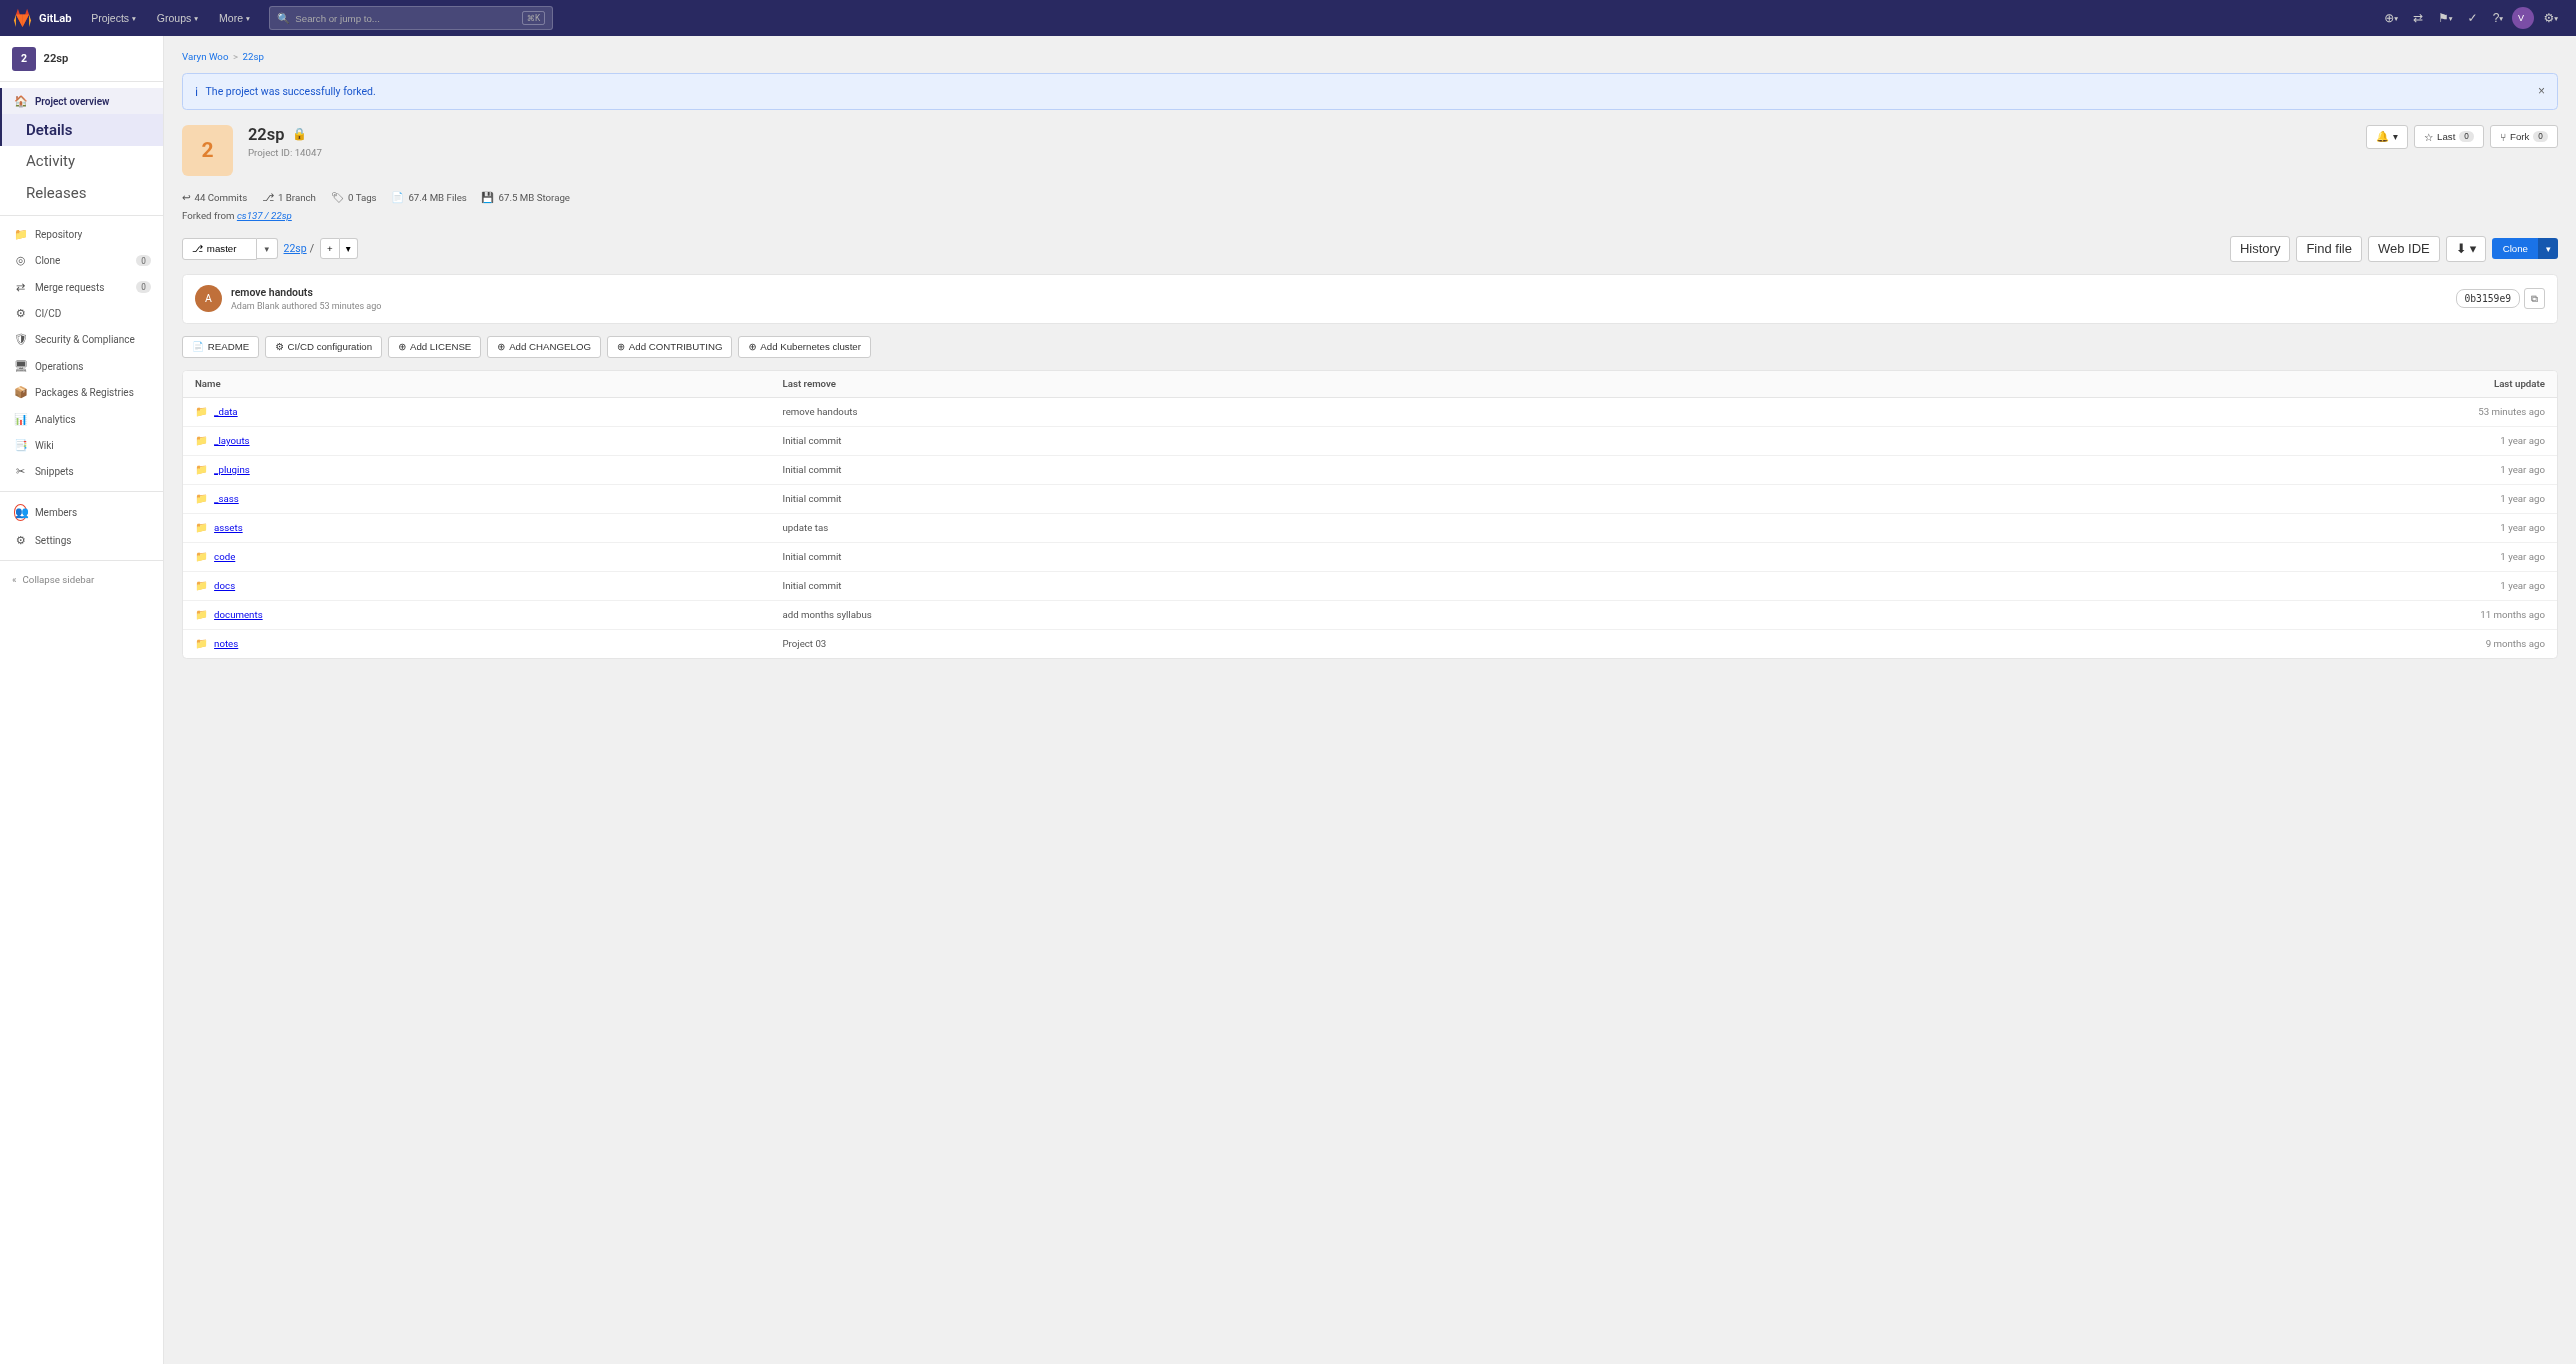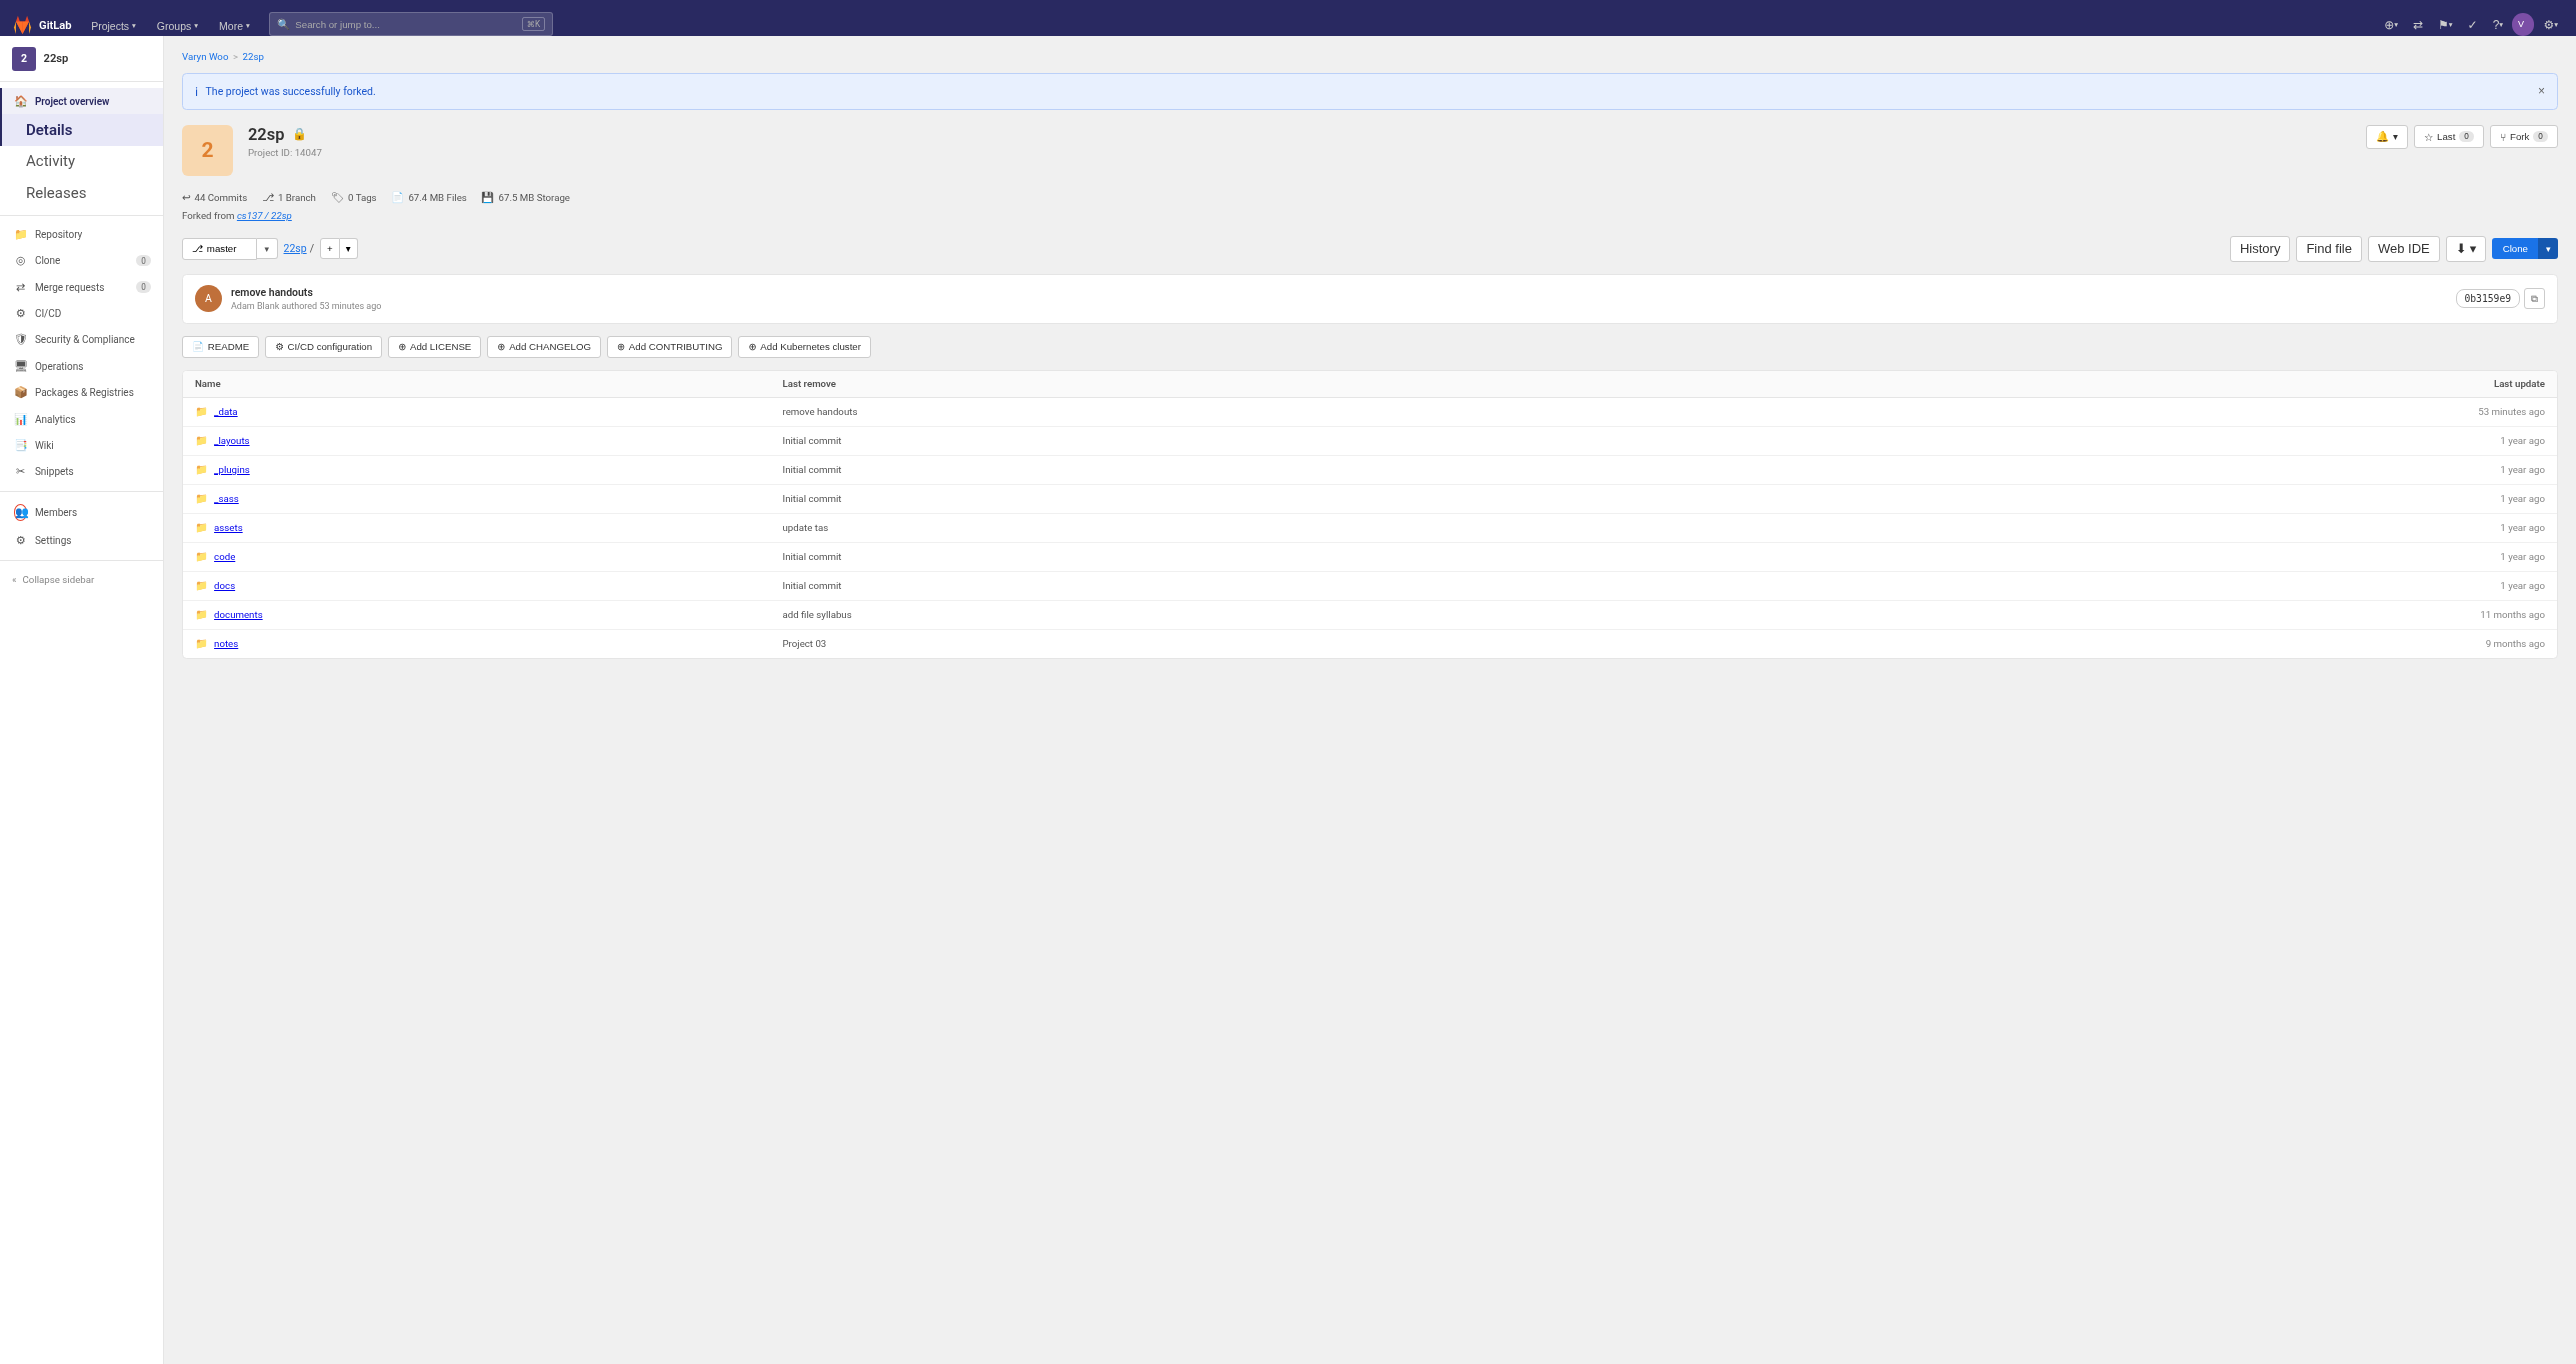--- a/index.html
+++ b/index.html
@@ -3,21 +3,21 @@
   <meta charset="utf-8">
   <style>
     * { box-sizing: border-box; margin: 0; padding: 0; }
     body { font-family: -apple-system, BlinkMacSystemFont, 'Segoe UI', Roboto, sans-serif; font-size: 10.5px; color: #333; background: #f0f0f0; }
 
     
     .top-nav {
       background: #292961;
       height: 36px;
       display: flex;
-      align-items: flex-end;
+      align-items: center;
       padding: 0 12px;
       gap: 6px;
       position: fixed;
       top: 0; left: 0; right: 0;
       z-index: 100;
     }
     .top-nav .logo {
       display: flex; align-items: center; gap: 6px; color: #fff; font-size: 11.2px; font-weight: 600; margin-right: 6px;
     }
     .top-nav .logo svg { width: 21px; height: 21px; }
@@ -584,21 +584,21 @@
       <a href="#">docs</a>
     </div>
     <div class="file-commit">Initial commit</div>
     <div class="file-date">1 year ago</div>
   </div>
           <div class="file-row">
     <div class="file-name">
       <span class="file-icon">📁</span>
       <a href="#">documents</a>
     </div>
-    <div class="file-commit">add file syllabus</div>
+    <div class="file-commit">add months syllabus</div>
     <div class="file-date">11 months ago</div>
   </div>
           <div class="file-row">
     <div class="file-name">
       <span class="file-icon">📁</span>
       <a href="#">notes</a>
     </div>
     <div class="file-commit">Project 03</div>
     <div class="file-date">9 months ago</div>
   </div>

